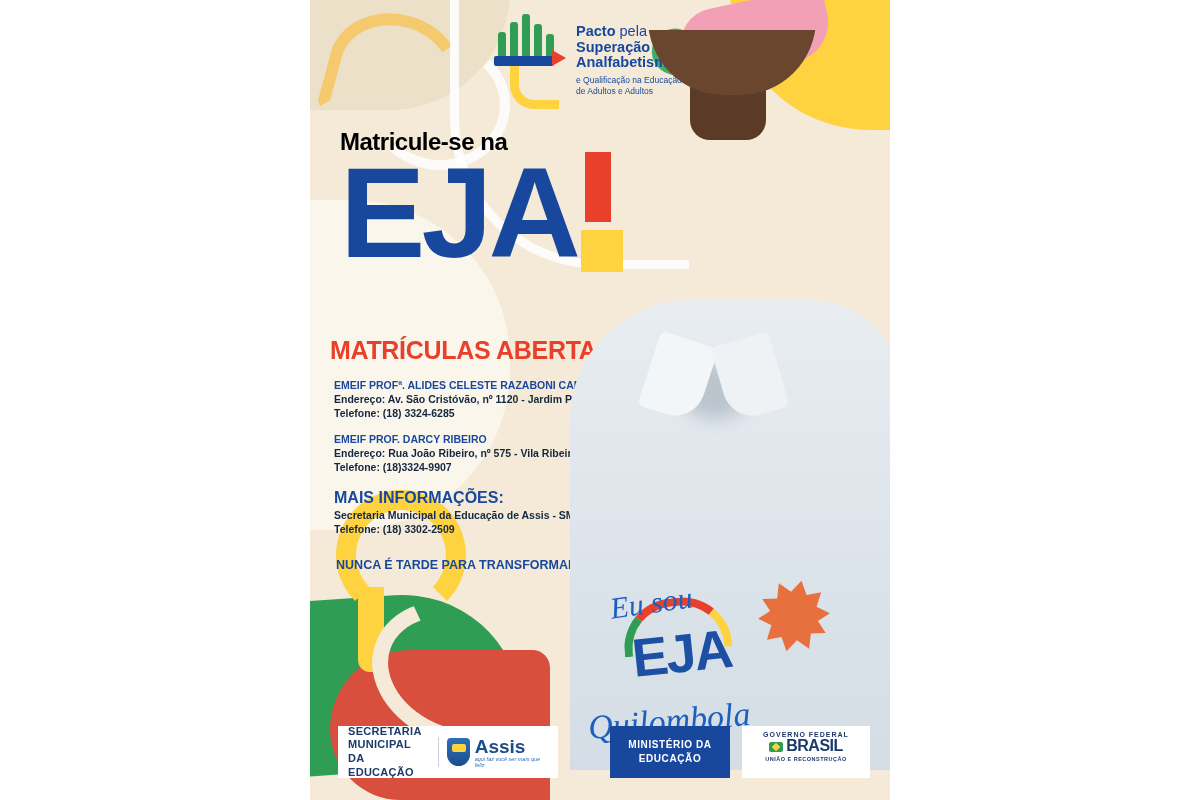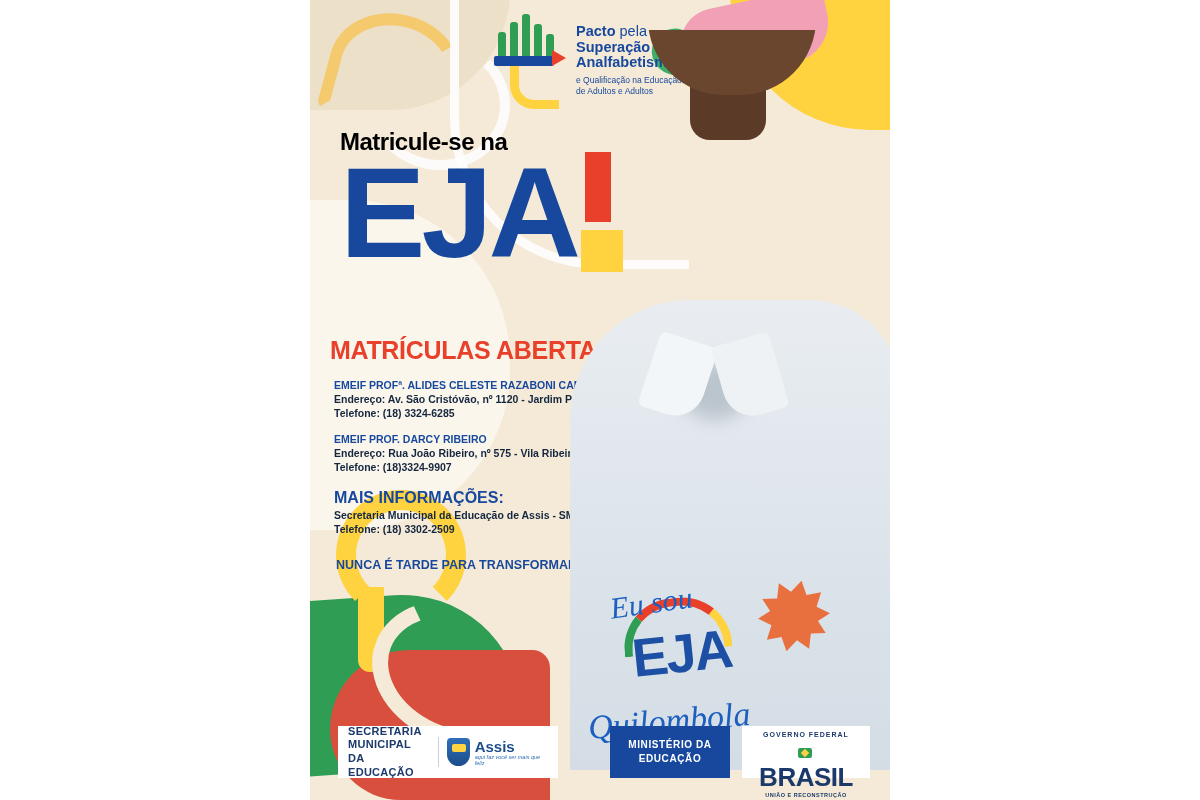--- a/index.html
+++ b/index.html
@@ -292,30 +292,30 @@
   .sme-div { width: 1px; height: 30px; background: #c9cfda; }
   .assis-logo { display: flex; align-items: center; gap: 5px; }
   .assis-shield {
     width: 24px; height: 28px; background: linear-gradient(180deg,#2f6fb8,#1c4e8c);
     border-radius: 4px 4px 12px 12px; position: relative;
   }
   .assis-shield::after {
     content: ""; position: absolute; left: 5px; top: 6px; width: 14px; height: 8px;
     background: #ffd23f; border-radius: 2px;
   }
-  .assis-word { font-size: 15px; font-weight: 700; color: #1c4e8c; line-height: 1; }
+  .assis-word { font-size: 19px; font-weight: 700; color: #1c4e8c; line-height: 1; }
   .assis-tag { font-size: 5.5px; color: #2f6fb8; font-style: italic; }
   .logo-mec {
     left: 300px; top: 0; width: 120px; height: 52px; background: #17489e;
     display: flex; align-items: center; justify-content: center;
   }
   .mec-text { font-size: 10px; font-weight: 700; color: #ffffff; text-align: center; line-height: 1.4; letter-spacing: .6px;}
   .logo-gov { left: 432px; top: 0; width: 128px; height: 52px; display: block; text-align: center; padding-top: 5px;}
   .gov-top { font-size: 7px; font-weight: 700; color: #1b3a6b; letter-spacing: 1px; }
-  .gov-brasil { font-size: 26px; font-weight: 700; color: #1b3a6b; line-height: 1; letter-spacing: -.5px; }
+  .gov-brasil { font-size: 16px; font-weight: 700; color: #1b3a6b; line-height: 1; letter-spacing: -.5px; }
   .gov-bottom { font-size: 5.5px; font-weight: 700; color: #1b3a6b; letter-spacing: .5px; margin-top: 2px;}
   .gov-flag {
     display:inline-block; width: 14px; height: 10px; background: #2f9e54; border-radius: 2px;
     position: relative; vertical-align: middle; margin-right: 3px;
   }
   .gov-flag::after{
     content:""; position:absolute; left:4px; top:2px; width:6px; height:6px; background:#ffd23f;
     transform: rotate(45deg);
   }
 </style>

